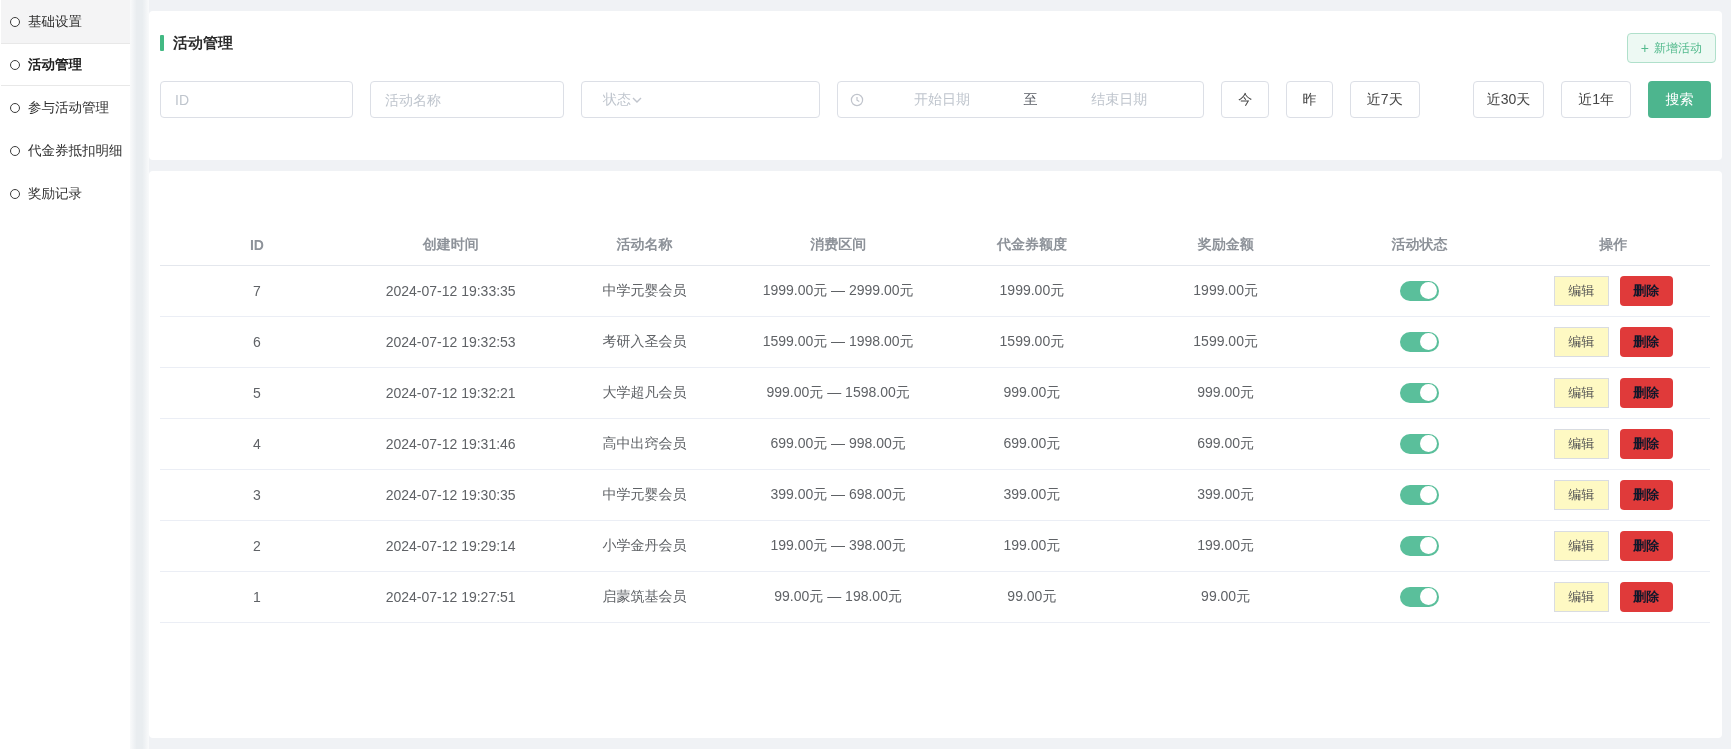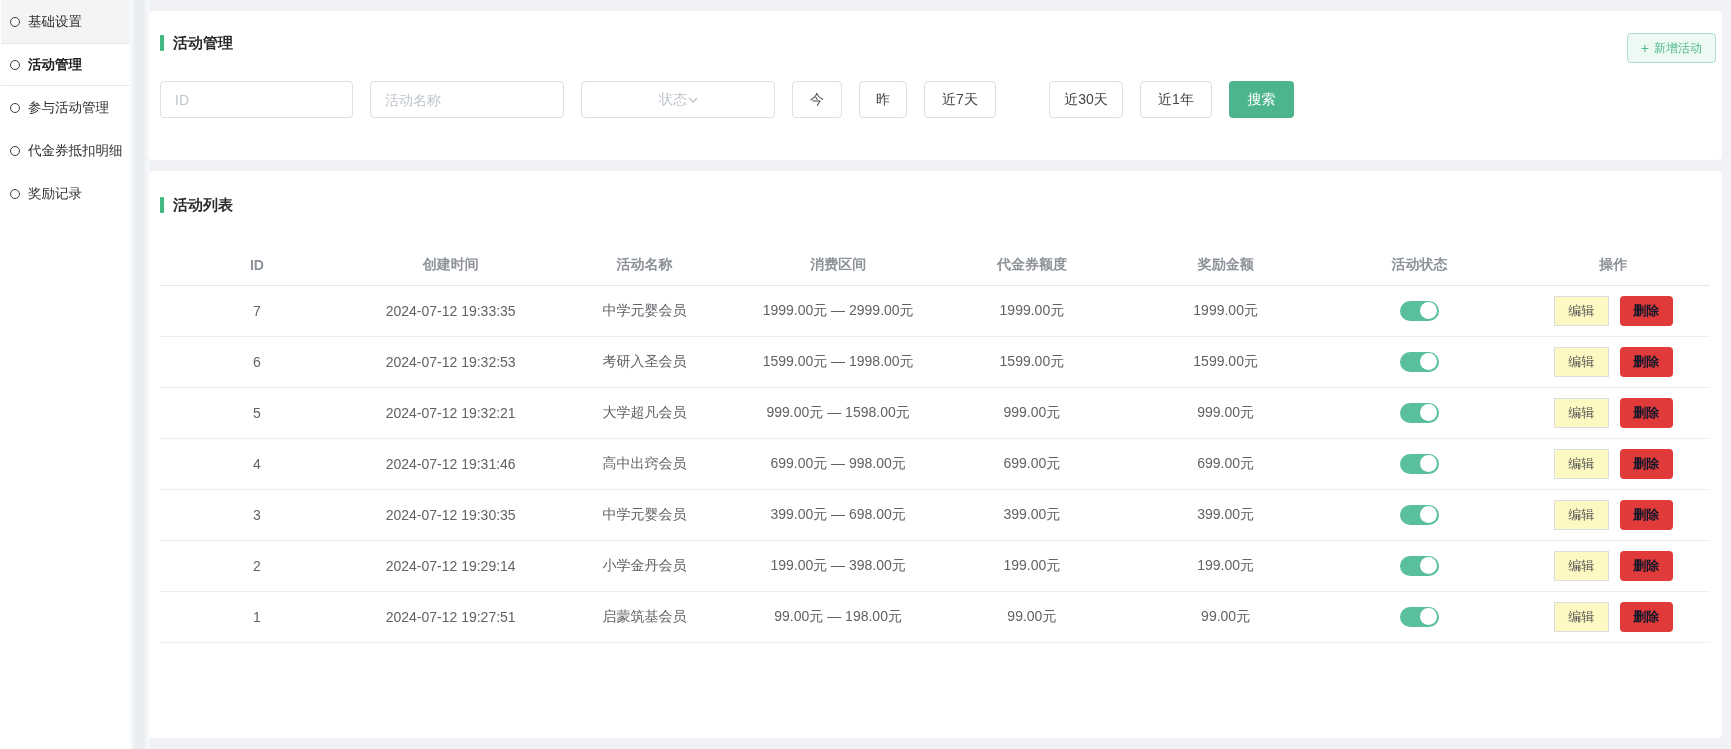--- a/index.html
+++ b/index.html
@@ -62,23 +62,23 @@
   .filters { display: flex; align-items: center; gap: 17px; margin-top: 28px; }
   .inp, .sel, .daterange, .qbtn, .search-btn { height: 37px; border-radius: 4px; }
   .inp {
     border: 1px solid #dcdfe6; background: #fff; padding: 0 14px;
     font-size: 14px; color: #303133; outline: none;
     font-family: "Liberation Sans", "DejaVu Sans", sans-serif;
   }
   .inp::placeholder { color: #bfc5cd; }
   .inp.w1 { width: 193px; } .inp.w2 { width: 194px; }
   .sel {
-    width: 194px; border: 1px solid #dcdfe6; background: #fff;
-    display: flex; align-items: center; justify-content: center;
-    padding: 0 12px 0 14px; cursor: pointer;
+    width: 246px; border: 1px solid #dcdfe6; background: #fff;
+    display: flex; align-items: center; justify-content: flex-start;
+    padding: 0 12px 0 21px; cursor: pointer;
   }
   .sel .ph { color: #bfc5cd; }
   .daterange {
     width: 378px; border: 1px solid #dcdfe6; background: #fff;
     display: flex; align-items: center; padding: 0 12px; gap: 6px;
   }
   .daterange .ph { color: #bfc5cd; flex: 1; text-align: center; }
   .daterange .sep { color: #5a5e66; padding: 0 4px; }
   .qbtn {
     background: #fff; border: 1px solid #dcdfe6; color: #444;
@@ -169,34 +169,39 @@
 
     <div class="filters">
       <input class="inp w1" placeholder="ID" style="">
       <input class="inp w2" placeholder="活动名称" style="">
       <div class="sel">
         <span class="ph">状态</span>
         <svg class="icon-svg" width="12" height="12" viewBox="0 0 12 12">
           <polyline points="2,4 6,8 10,4" fill="none" stroke="#c0c4cc" stroke-width="1.4"></polyline>
         </svg>
       </div>
+      <div class="daterange">
+        <svg class="icon-svg" width="14" height="14" viewBox="0 0 14 14">
+          <circle cx="7" cy="7" r="5.6" fill="none" stroke="#c0c4cc" stroke-width="1.2"></circle>
+          <path d="M7 4 v3.2 l2.3 1.4" fill="none" stroke="#c0c4cc" stroke-width="1.2"></path>
+        </svg>
+        <span class="ph">开始日期</span>
+        <span class="sep">至</span>
+        <span class="ph">结束日期</span>
+      </div>
       <button class="qbtn b1">今</button>
       <button class="qbtn b2">昨</button>
       <button class="qbtn b3">近7天</button>
       <button class="qbtn b4">近30天</button>
       <button class="qbtn b5">近1年</button>
       <button class="search-btn">搜索</button>
     </div>
   </div>
 
   <div class="card card2">
-    <div class="section-title">
-      <span class="accent-bar"></span>
-      <span class="txt">活动列表</span>
-    </div>
 
     <table class="list">
       <thead>
         <tr>
           <th>ID</th>
           <th>创建时间</th>
           <th>活动名称</th>
           <th>消费区间</th>
           <th>代金券额度</th>
           <th>奖励金额</th>

